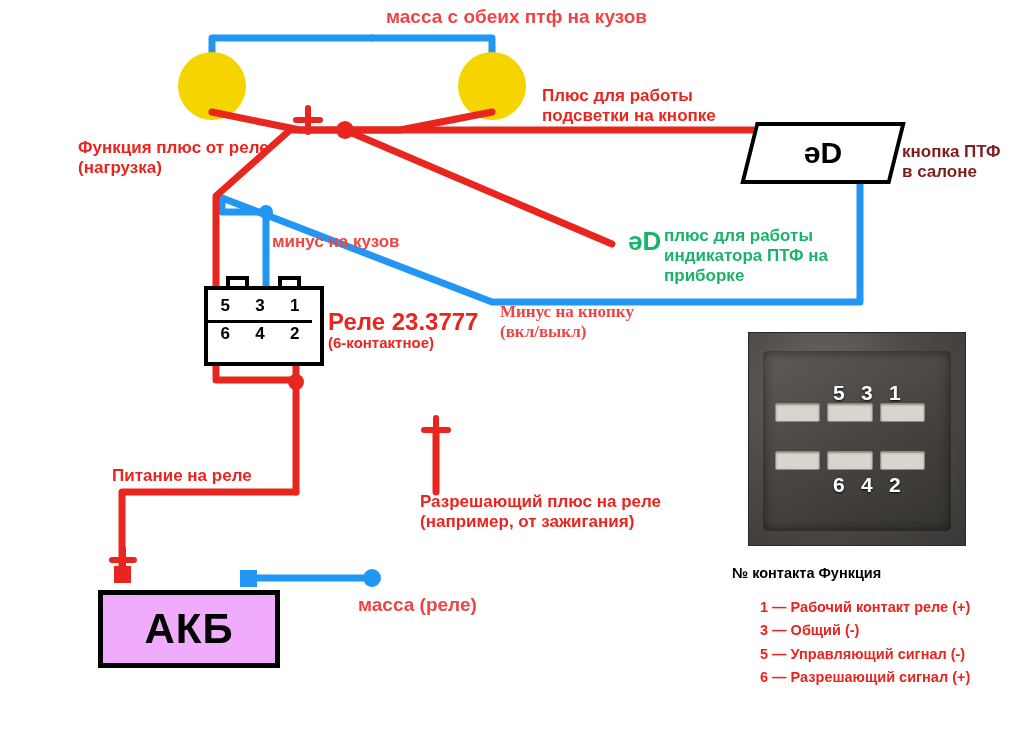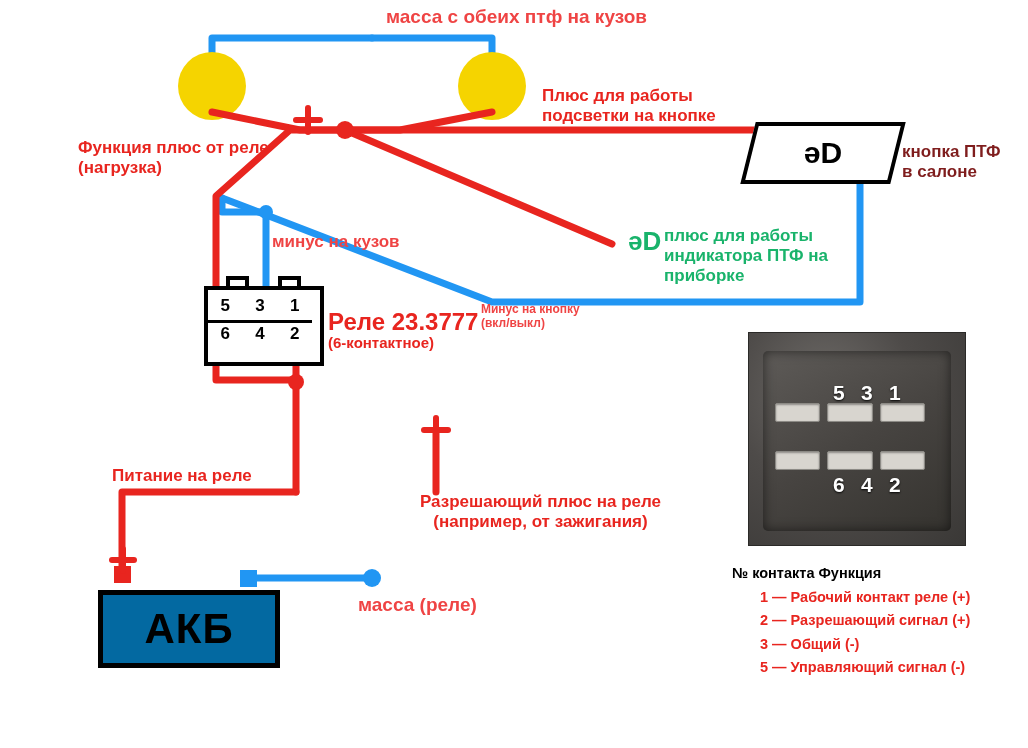--- a/index.html
+++ b/index.html
@@ -133,21 +133,21 @@
   }
 
   
   #akb {
     position: absolute;
     left: 98px;
     top: 590px;
     width: 172px;
     height: 68px;
     border: 5px solid #000000;
-    background: #0369a1;
+    background: #f0abfc;
     display: flex;
     align-items: center;
     justify-content: center;
     font-size: 42px;
     font-weight: bold;
     color: #000000;
     letter-spacing: 1px;
   }
 
   
@@ -185,21 +185,21 @@
     left: 732px;
     top: 566px;
     width: 296px;
     color: #e8251f;
     font-size: 14.5px;
     font-weight: bold;
     line-height: 1.0;
   }
   #legend .head {
     color: #000000;
-    margin-bottom: 9px;
+    margin-bottom: 19px;
   }
   #legend .item { margin-bottom: 9px; white-space: nowrap; margin-left: 28px; }
 
   .fog-glyph {
     position: absolute;
     font-size: 26px;
     font-weight: bold;
   }
 </style>
 </head>
@@ -320,32 +320,32 @@
 
 <div class="lbl lbl-black" style="left:902px; top:142px; font-size:17px;">кнопка ПТФ
 в салоне</div>
 
 <div class="lbl lbl-green" style="left:664px; top:226px; font-size:17px;">плюс для работы
 индикатора ПТФ на
 приборке</div>
 
 <div class="lbl lbl-blue" style="left:272px; top:232px; font-size:17px;">минус на кузов</div>
 
-<div class="lbl lbl-blue" style="left:481px; top:302px; font-size:12px;">Минус на кнопку
+<div class="lbl lbl-blue" style="left:500px; top:302px; font-size:17px;font-family:Liberation Serif, serif;">Минус на кнопку
 (вкл/выкл)</div>
 
 <div class="lbl lbl-red" style="left:328px; top:308px; font-size:24px;">Реле 23.3777</div>
 <div class="lbl lbl-red" style="left:328px; top:334px; font-size:15px;">(6-контактное)</div>
 
 <div class="lbl lbl-red" style="left:112px; top:466px; font-size:17px;">Питание на реле</div>
 
-<div class="lbl lbl-red" style="left:420px; top:492px; font-size:17px;text-align:center;">Разрешающий плюс на реле
+<div class="lbl lbl-red" style="left:420px; top:492px; font-size:17px;">Разрешающий плюс на реле
 (например, от зажигания)</div>
 
 <div class="lbl lbl-blue" style="left:358px; top:594px; font-size:19px;">масса (реле)</div>
 
 <div id="legend">
   <div class="head">№ контакта Функция</div>
   <div class="item">1 — Рабочий контакт реле (+)</div>
-  <div class="item">2 — Разрешающий сигнал (+)</div>
   <div class="item">3 — Общий (-)</div>
   <div class="item">5 — Управляющий сигнал (-)</div>
+  <div class="item">6 — Разрешающий сигнал (+)</div>
 </div>
 
 </body></html>

